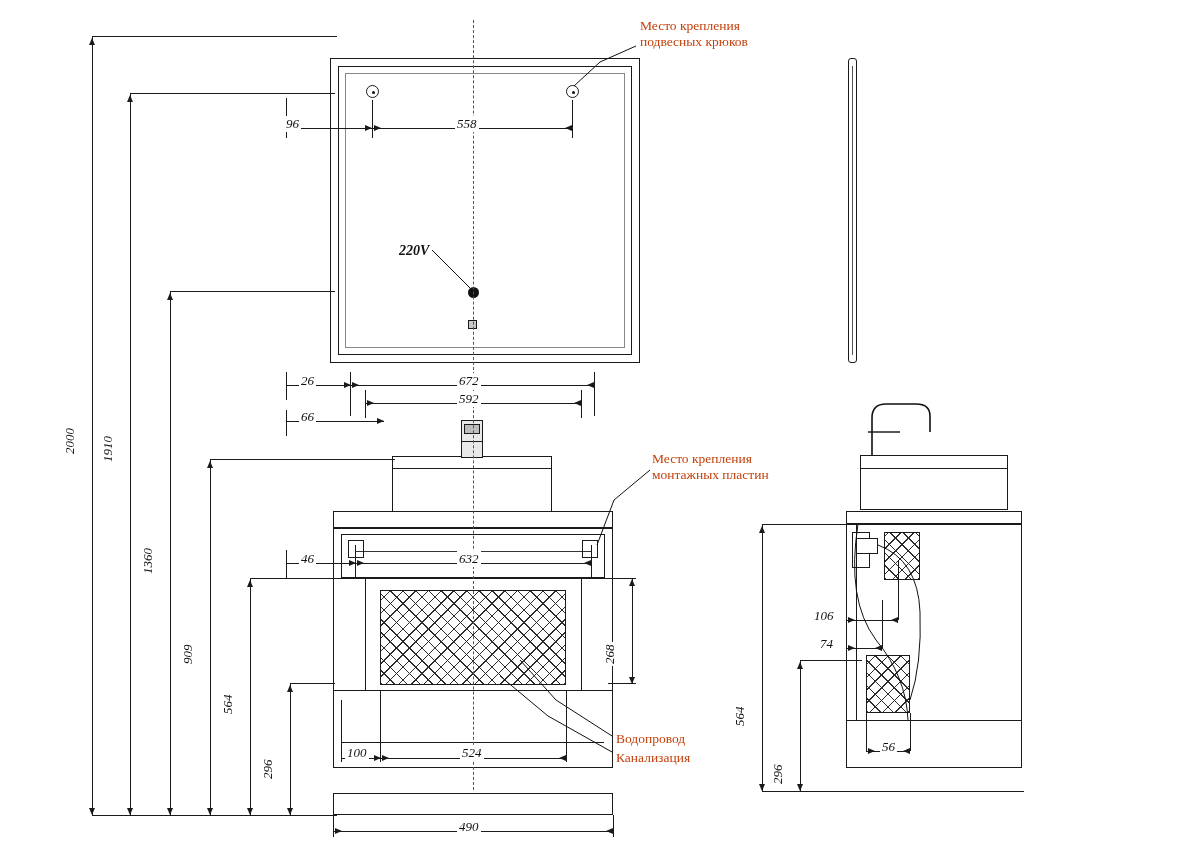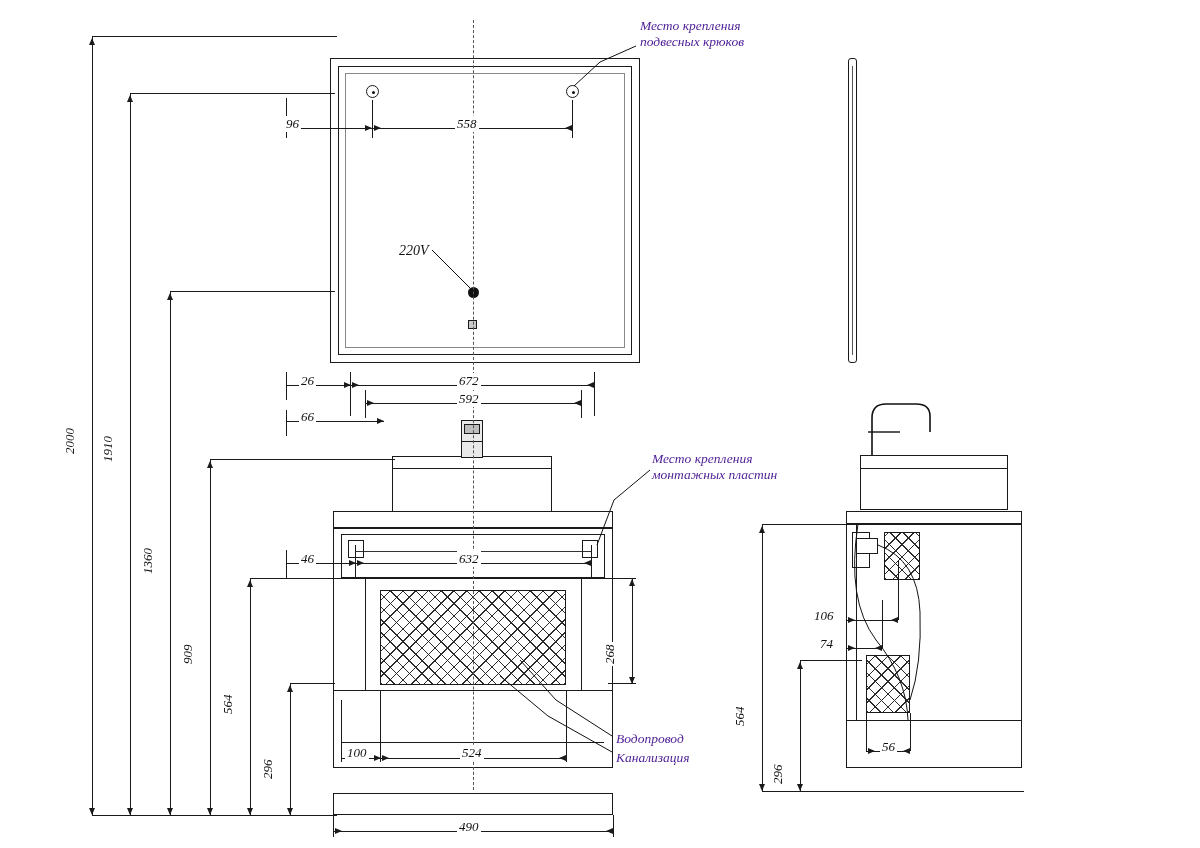--- a/index.html
+++ b/index.html
@@ -36,41 +36,41 @@
     background: transparent;
   }
   .fillw { background: #ffffff; }
   .lbl {
     position: absolute;
     font-size: 12.5px;
     color: #111;
     font-style: italic;
     white-space: nowrap;
     font-family: "Liberation Serif", serif;
+    font-weight: bold;
   }
   .dim {
     position: absolute;
     font-size: 13px;
     color: #111;
     font-style: italic;
     white-space: nowrap;
     background: #fff;
     padding: 0 2px;
     font-family: "Liberation Serif", serif;
   }
   .dim.vert {
     transform-origin: left bottom;
     transform: rotate(-90deg);
   }
   .note {
     position: absolute;
     font-size: 13.5px;
     line-height: 16px;
-    color: #4c1d95;
-    font-style: italic;
+    color: #c2410c;
     white-space: pre;
     font-family: "Liberation Serif", serif;
   }
   .arrow {
     position: absolute;
     width: 0; height: 0;
   }
   .ar-l {
     border-top: 3px solid transparent;
     border-bottom: 3px solid transparent;

